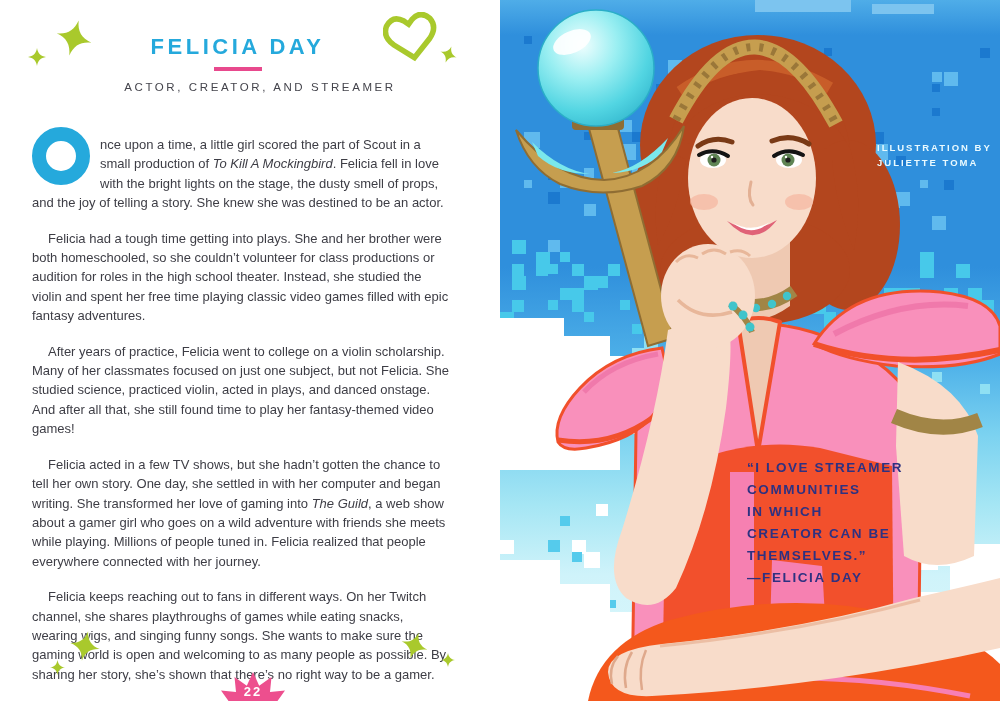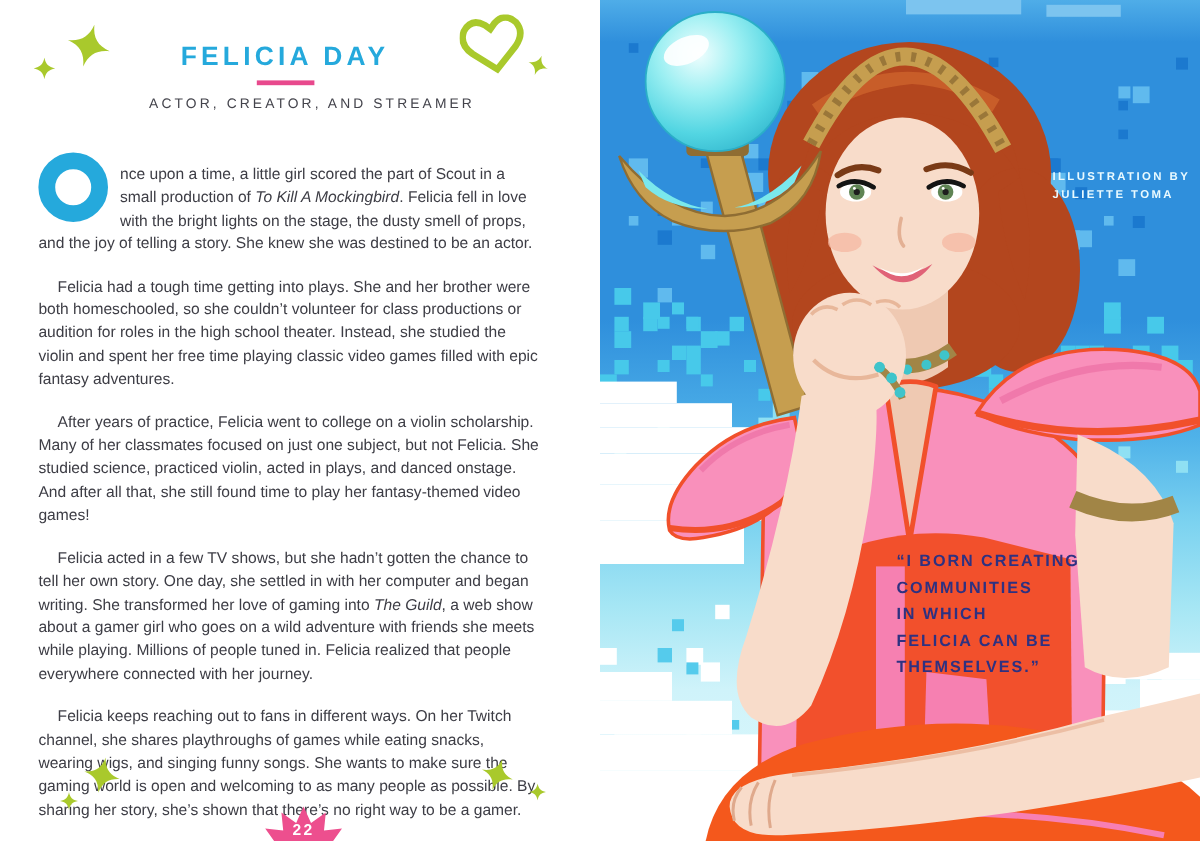--- a/index.html
+++ b/index.html
@@ -456,20 +456,21 @@
           <circle cx="250" cy="327" r="4.5" fill="#3FC4CB"></circle>
       </g>
     </svg>
 
     <div class="credit">
       <div>ILLUSTRATION BY</div>
       <div>JULIETTE TOMA</div>
     </div>
 
     <div class="quote">
-        <div>“I BORN CREATING</div>
+        <div>“I LOVE STREAMER</div>
         <div>COMMUNITIES</div>
         <div>IN WHICH</div>
-        <div>FELICIA CAN BE</div>
+        <div>CREATOR CAN BE</div>
         <div>THEMSELVES.”</div>
+        <div>—FELICIA DAY</div>
       </div>
   </div>
 </div>
 
 </body></html>

